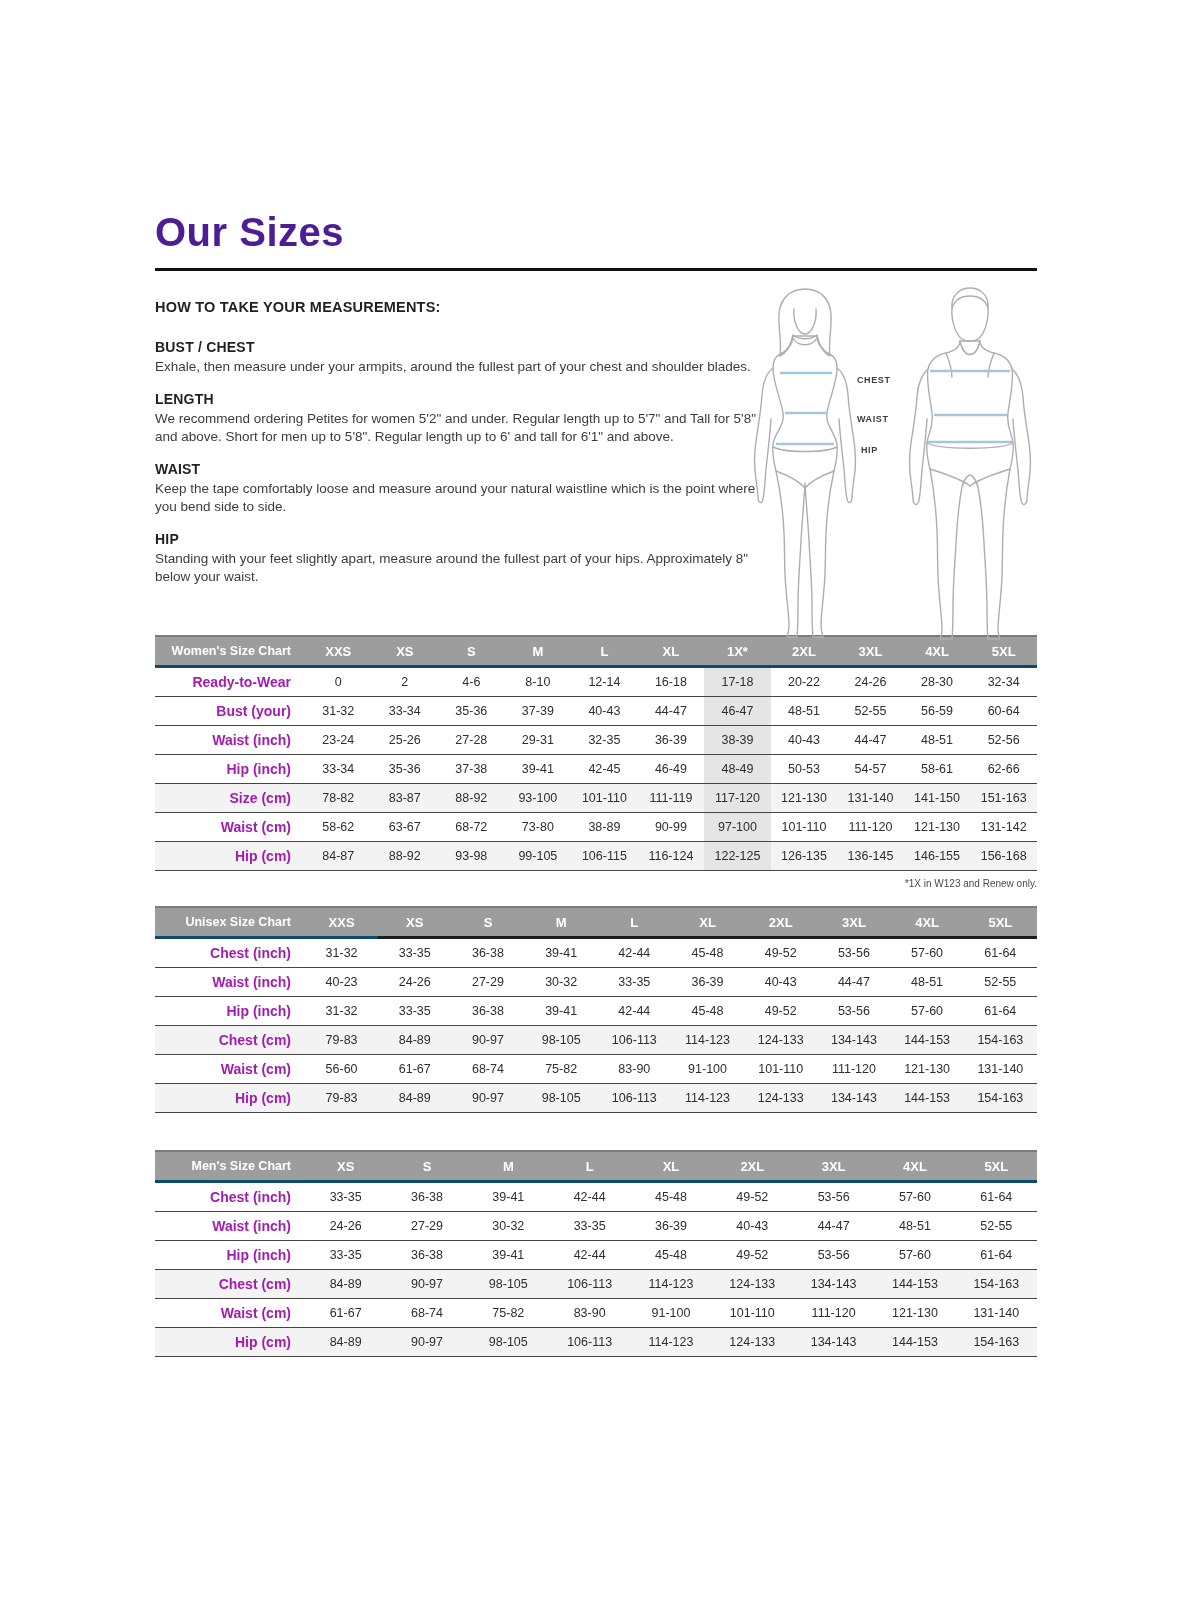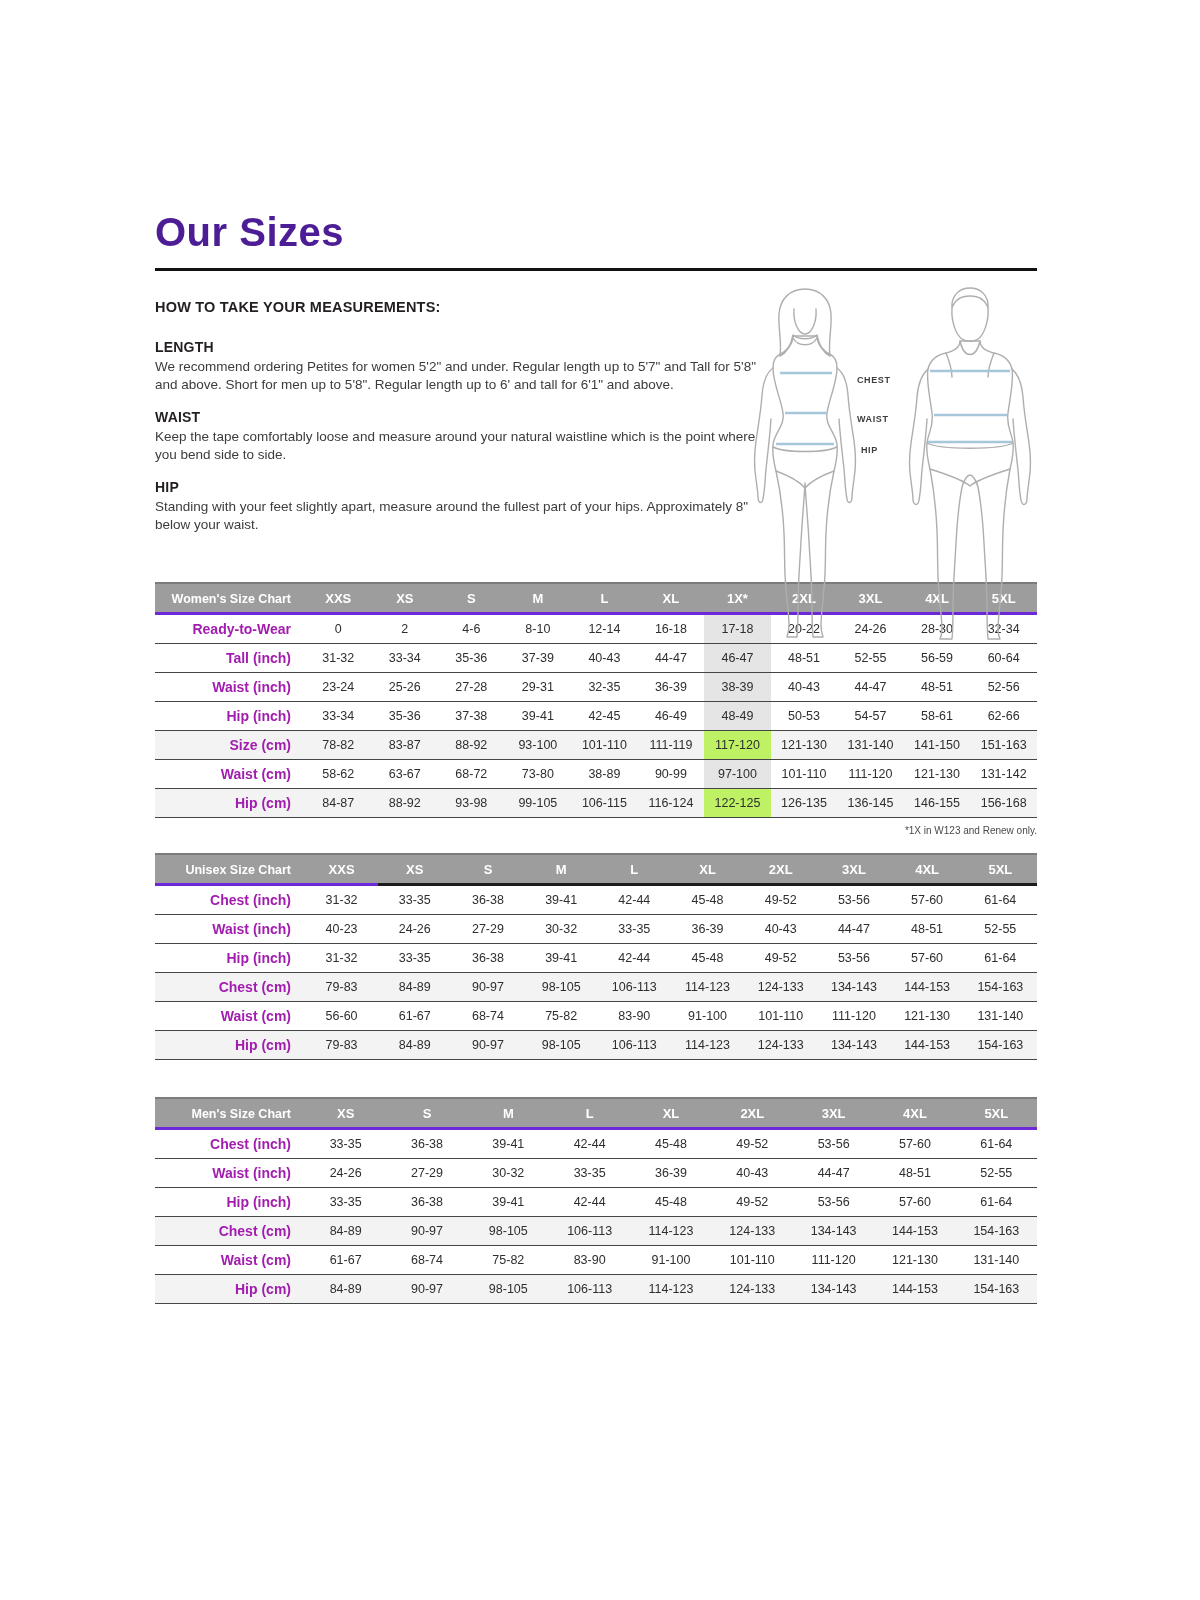--- a/index.html
+++ b/index.html
@@ -29,32 +29,32 @@
   .fig-label { position: absolute; font-size: 9px; font-weight: bold; color: #3d3d3d; letter-spacing: 0.6px; }
   .fig-label.chest { left: 117px; top: 92px; }
   .fig-label.waist { left: 117px; top: 131px; }
   .fig-label.hip   { left: 121px; top: 162px; }
 
   
   .tables { margin-top: 48px; }
   table.size-table { width: 882px; border-collapse: collapse; table-layout: fixed; }
   table.size-table thead th {
     background: #9d9d9d; color: #ffffff; font-weight: bold; font-size: 13px;
-    padding: 7px 0 6px 0; border-top: 2px solid #7c7c7c; border-bottom: 3px solid #6d28d9;
+    padding: 7px 0 6px 0; border-top: 2px solid #7c7c7c; border-bottom: 3px solid #0c4a6e;
   }
   table.size-table thead th.tname { text-align: right; padding-right: 14px; font-size: 12.5px; }
   table.size-table thead th.uline { border-bottom: 3px solid #1c1c1c; }
   table.size-table td {
     font-size: 12.5px; text-align: center; color: #2e2e2e;
     padding: 6px 0; border-bottom: 1px solid #454545;
   }
   table.size-table td.rlabel { text-align: right; padding-right: 14px; font-weight: bold; font-size: 14px; color: #a21caf; }
   table.size-table tr.shade td { background: #f3f3f3; }
   table.size-table td.hl { background: #e5e5e5; }
-  table.size-table tr.shade td.hl { background: #bef264; }
+  table.size-table tr.shade td.hl { background: #e5e5e5; }
 
   .footnote { width: 882px; text-align: right; font-size: 10px; color: #4a4a4a; margin-top: 7px; }
 
   #table-unisex { margin-top: 17px; }
   #table-men { margin-top: 37px; }
 
   svg .outline { fill: none; stroke: #aeaeae; stroke-width: 1.4; stroke-linecap: round; stroke-linejoin: round; }
   svg .mline { stroke: #a6c7db; stroke-width: 2.6; stroke-linecap: butt; }
 </style>
 </head>
@@ -62,20 +62,24 @@
 
 <div class="page">
 
   <div class="content">
     <h1 class="title">Our Sizes</h1>
     <div class="title-rule"></div>
 
     <div class="howto">HOW TO TAKE YOUR MEASUREMENTS:</div>
 
     <div class="instructions">
+      <div class="section">
+        <div class="section-heading">BUST / CHEST</div>
+        <div class="section-body">Exhale, then measure under your armpits, around the fullest part of your chest and shoulder blades.</div>
+      </div>
       <div class="section">
         <div class="section-heading">LENGTH</div>
         <div class="section-body">We recommend ordering Petites for women 5'2" and under. Regular length up to 5'7" and Tall for 5'8" and above. Short for men up to 5'8". Regular length up to 6' and tall for 6'1" and above.</div>
       </div>
       <div class="section">
         <div class="section-heading">WAIST</div>
         <div class="section-body">Keep the tape comfortably loose and measure around your natural waistline which is the point where you bend side to side.</div>
       </div>
       <div class="section">
         <div class="section-heading">HIP</div>
@@ -124,21 +128,21 @@
               <td>8-10</td>
               <td>12-14</td>
               <td>16-18</td>
               <td class="hl">17-18</td>
               <td>20-22</td>
               <td>24-26</td>
               <td>28-30</td>
               <td>32-34</td>
             </tr>
             <tr>
-              <td class="rlabel">Tall (inch)</td>
+              <td class="rlabel">Bust (your)</td>
               <td>31-32</td>
               <td>33-34</td>
               <td>35-36</td>
               <td>37-39</td>
               <td>40-43</td>
               <td>44-47</td>
               <td class="hl">46-47</td>
               <td>48-51</td>
               <td>52-55</td>
               <td>56-59</td>

